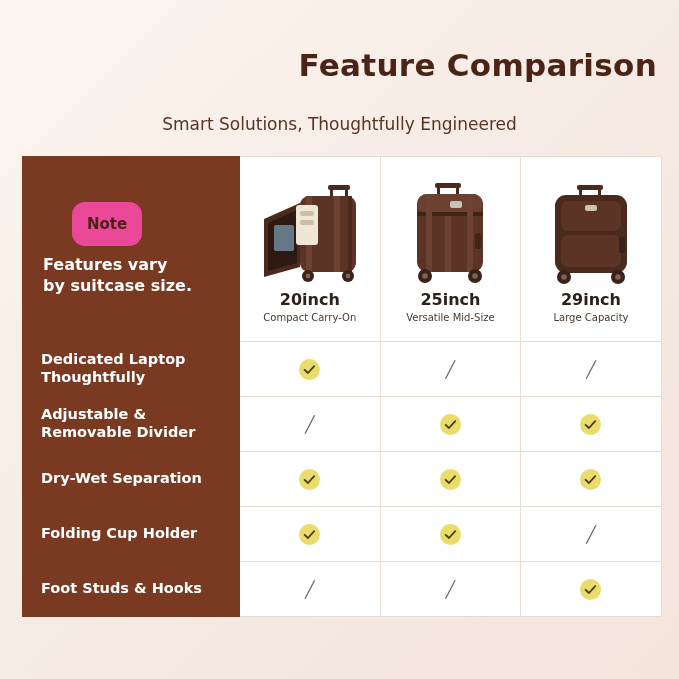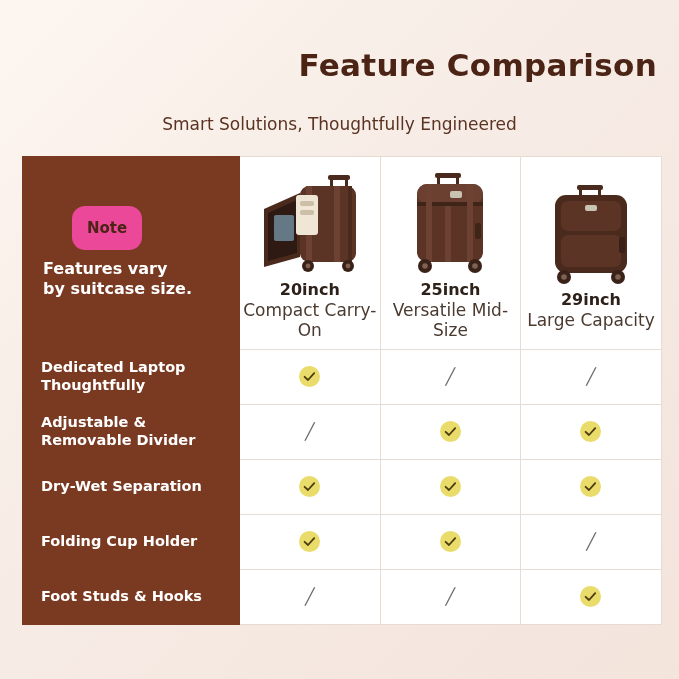--- a/index.html
+++ b/index.html
@@ -92,21 +92,21 @@
     justify-content: center;
   }
   .prod-size {
     font-size: 16px;
     font-weight: 700;
     color: #2e2119;
     margin-top: 4px;
     line-height: 1.15;
   }
   .prod-desc {
-    font-size: 17px;
+    font-size: 10px;
     color: #4a3a30;
     margin-top: 2px;
     line-height: 1.15;
   }
   
   .feat-cell {
     background: #7a3a22;
     border: 1px solid #7a3a22 !important;
     color: #fff;
     font-size: 14.5px;

